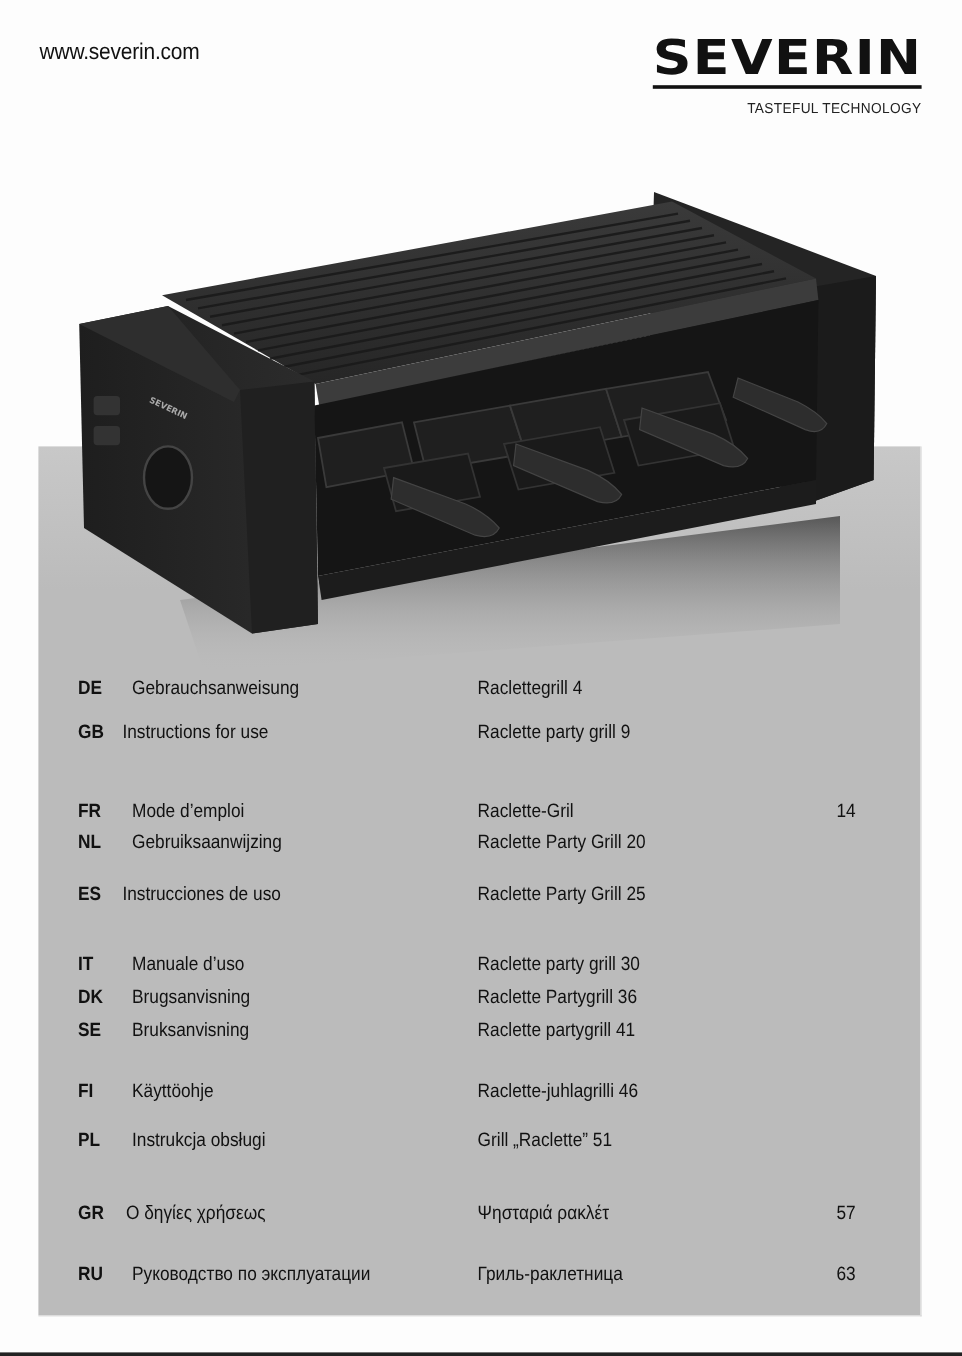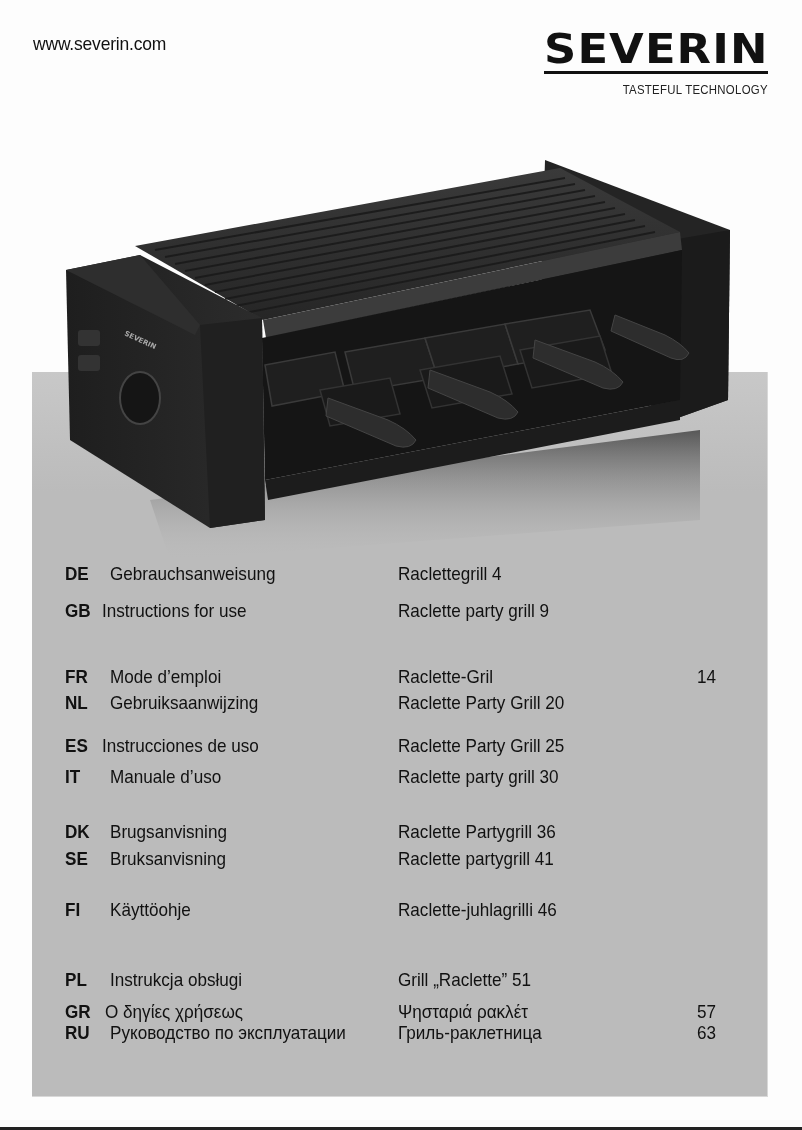--- a/index.html
+++ b/index.html
@@ -22,21 +22,21 @@
       position: absolute; right: 0; top: 53px; font-size: 12px; color: #222;
       letter-spacing: 0.3px; transform: scaleX(0.95); transform-origin: right top; white-space: nowrap;
     }
     .panel {
       position: absolute; left: 32px; top: 372px; width: 735px; height: 724px;
       background: linear-gradient(#c8c8c8 0px, #bbbbbb 120px, #bbbbbb 100%);
       border-right: 1px solid #d8d8d8; border-bottom: 1px solid #d8d8d8;
     }
     .product { position: absolute; left: 0; top: 0; width: 802px; height: 560px; }
     .toc { position: absolute; left: 65px; top: 561px; width: 700px; }
-    .toc-row { position: absolute; left: 0; height: 26px; width: 700px; font-size: 19px; line-height: 26px; }
+    .toc-row { position: absolute; left: 0; height: 26px; width: 700px; font-size: 16px; line-height: 26px; }
     .toc-row span { position: absolute; top: 0; white-space: nowrap; transform: scaleX(0.9); transform-origin: left top; }
     .code { left: 0; font-weight: bold; }
     .title { left: 45px; }
     .title.tight { left: 40px; }
     .title.tighter { left: 37px; }
     .product-name { left: 333px; }
     .page { left: 632px; }
     .bottom-rule { position: absolute; left: 0; top: 1127px; width: 802px; height: 3px; background: #222; }
   </style>
 </head>
@@ -146,21 +146,21 @@
     <span class="title">Gebruiksaanwijzing</span>
     <span class="product-name">Raclette Party Grill  20</span>
     <span class="page"></span>
   </div>
   <div class="toc-row" style="top:172px">
     <span class="code">ES</span>
     <span class="title tighter">Instrucciones de uso</span>
     <span class="product-name">Raclette Party Grill  25</span>
     <span class="page"></span>
   </div>
-  <div class="toc-row" style="top:203px">
+  <div class="toc-row" style="top:230px">
     <span class="code">IT</span>
     <span class="title">Manuale     d’uso</span>
     <span class="product-name">Raclette party grill   30</span>
     <span class="page"></span>
   </div>
   <div class="toc-row" style="top:258px">
     <span class="code">DK</span>
     <span class="title">Brugsanvisning</span>
     <span class="product-name">Raclette Partygrill  36</span>
     <span class="page"></span>
@@ -170,33 +170,33 @@
     <span class="title">Bruksanvisning</span>
     <span class="product-name">Raclette partygrill   41</span>
     <span class="page"></span>
   </div>
   <div class="toc-row" style="top:336px">
     <span class="code">FI</span>
     <span class="title">Käyttöohje</span>
     <span class="product-name">Raclette-juhlagrilli   46</span>
     <span class="page"></span>
   </div>
-  <div class="toc-row" style="top:406px">
+  <div class="toc-row" style="top:377px">
     <span class="code">PL</span>
     <span class="title">Instrukcja    obsługi</span>
     <span class="product-name">Grill „Raclette”  51</span>
     <span class="page"></span>
   </div>
   <div class="toc-row" style="top:438px">
     <span class="code">GR</span>
     <span class="title tight">Ο  δηγίες χρήσεως</span>
     <span class="product-name">Ψησταριά ρακλέτ</span>
     <span class="page">57</span>
   </div>
-  <div class="toc-row" style="top:459px">
+  <div class="toc-row" style="top:489px">
     <span class="code">RU</span>
     <span class="title">Руководство по эксплуатации</span>
     <span class="product-name">Гриль-раклетница</span>
     <span class="page">63</span>
   </div>
 </div>
 
 <div class="bottom-rule"></div>
 
 </body></html>

